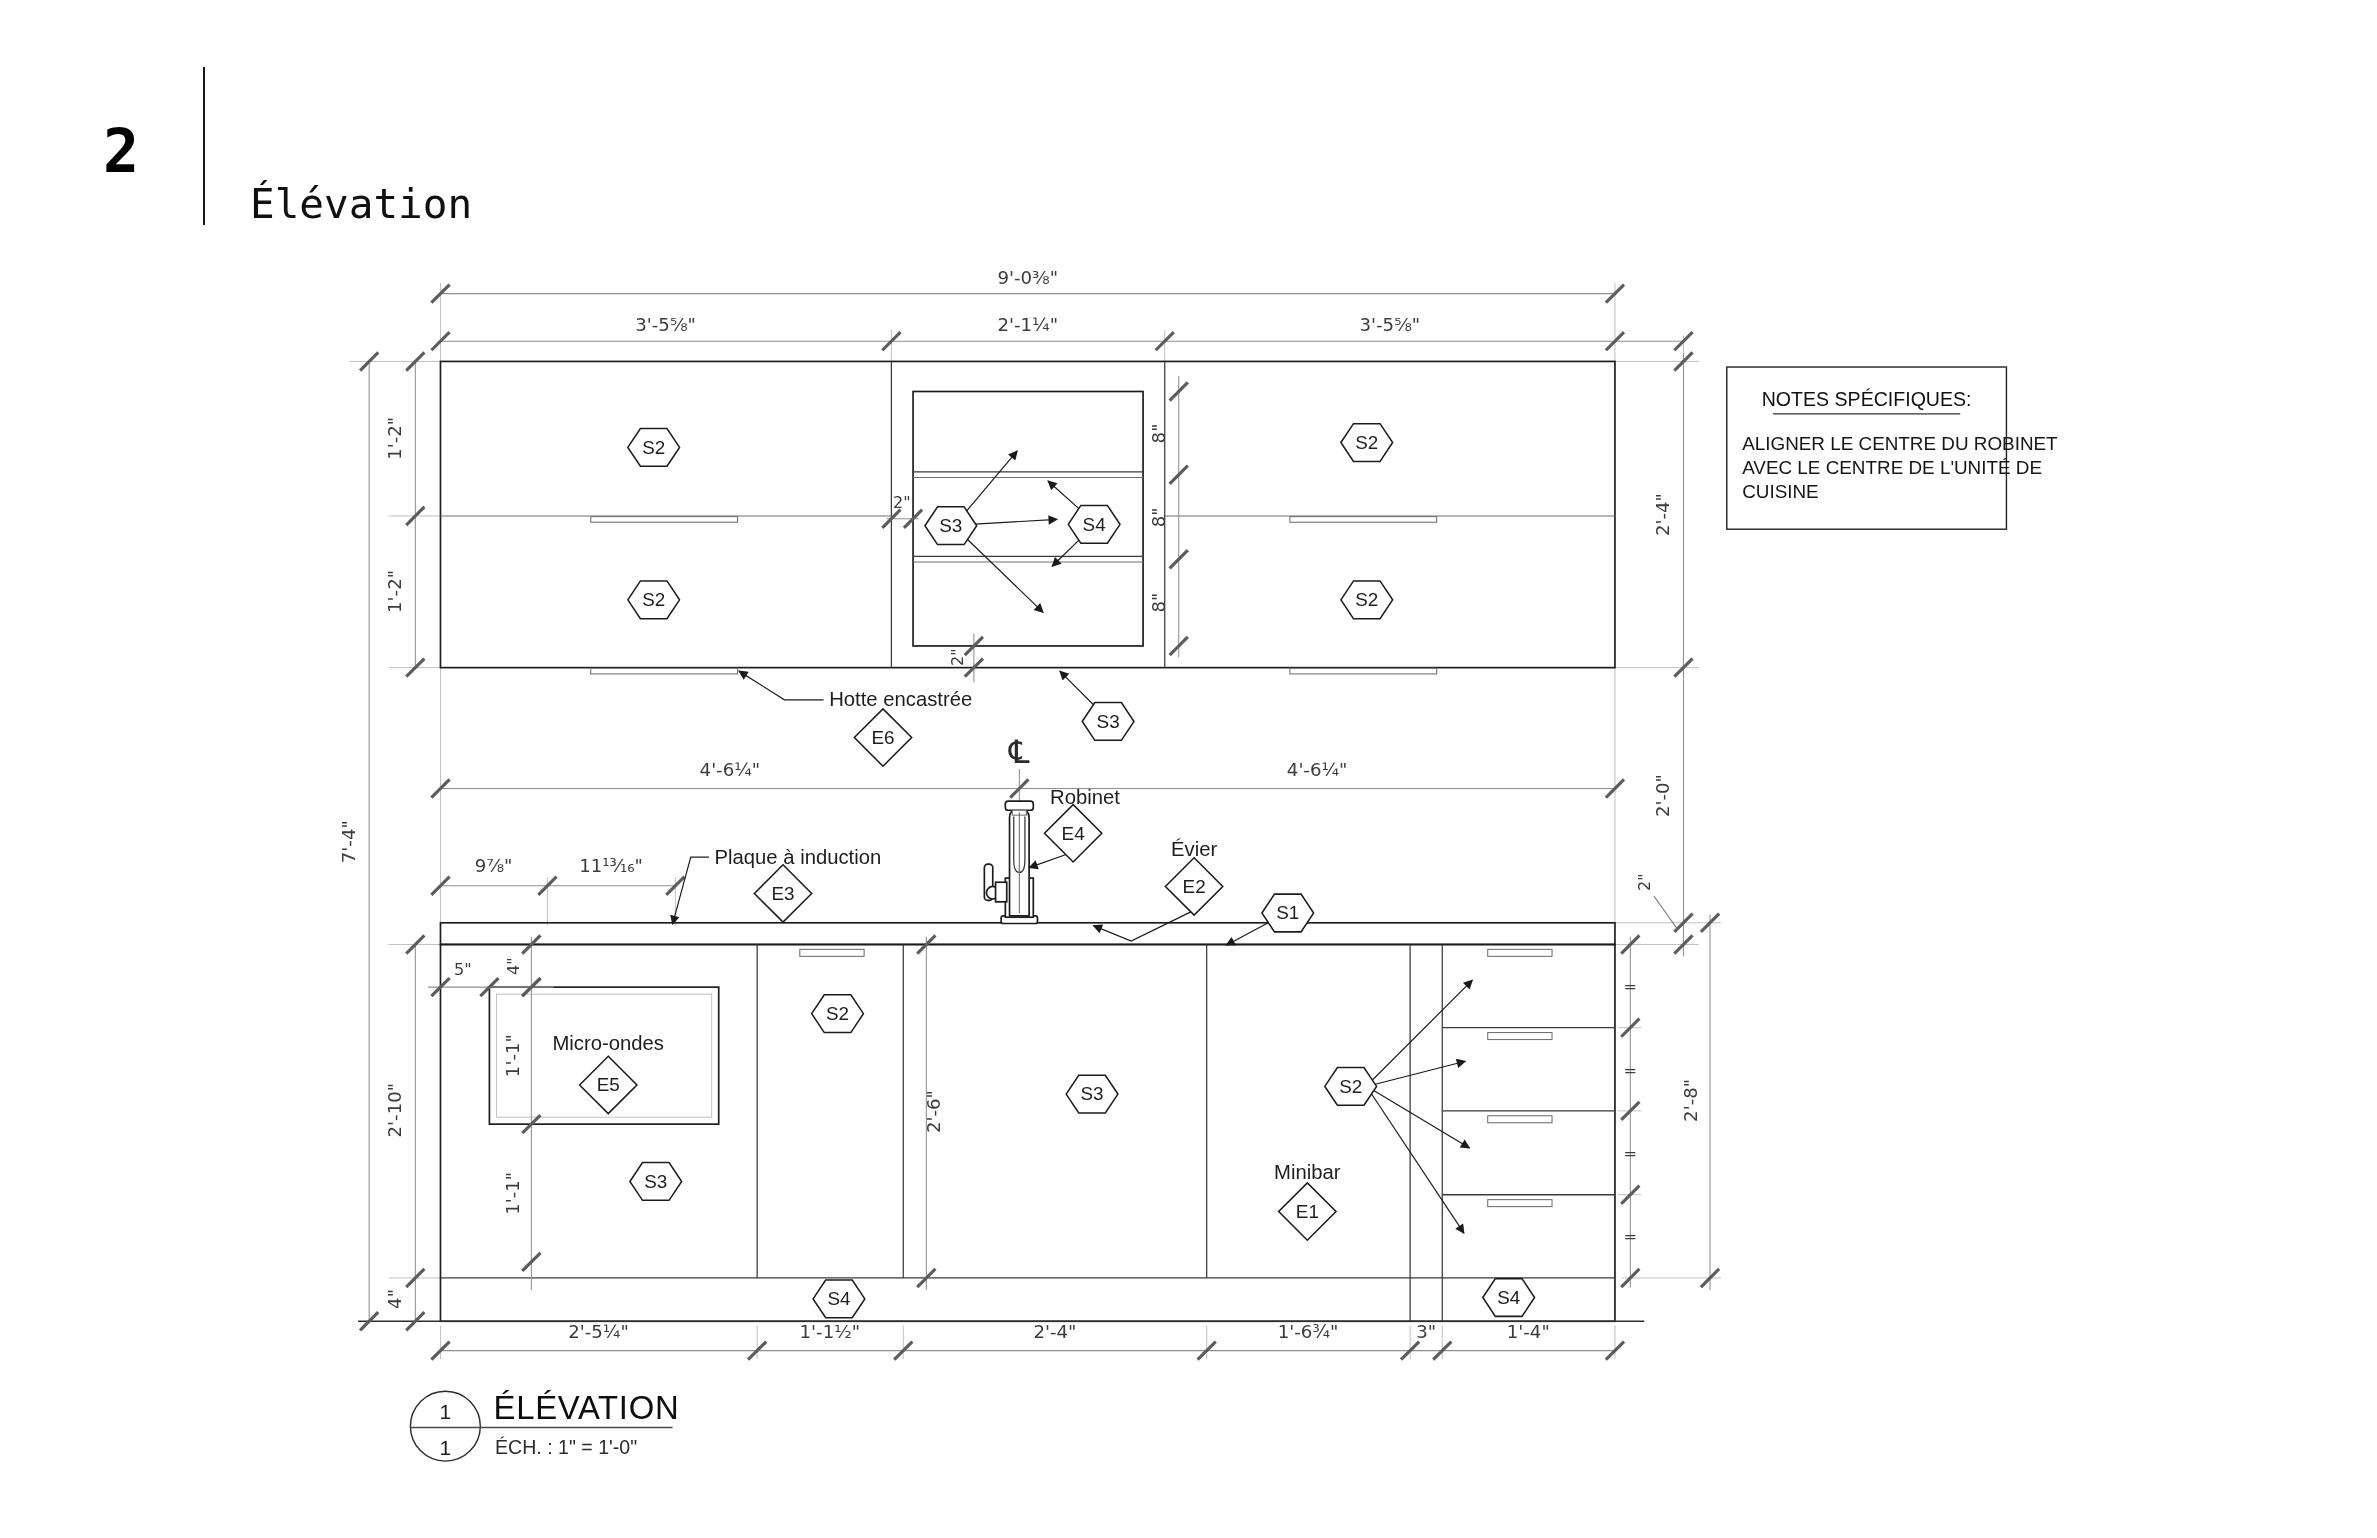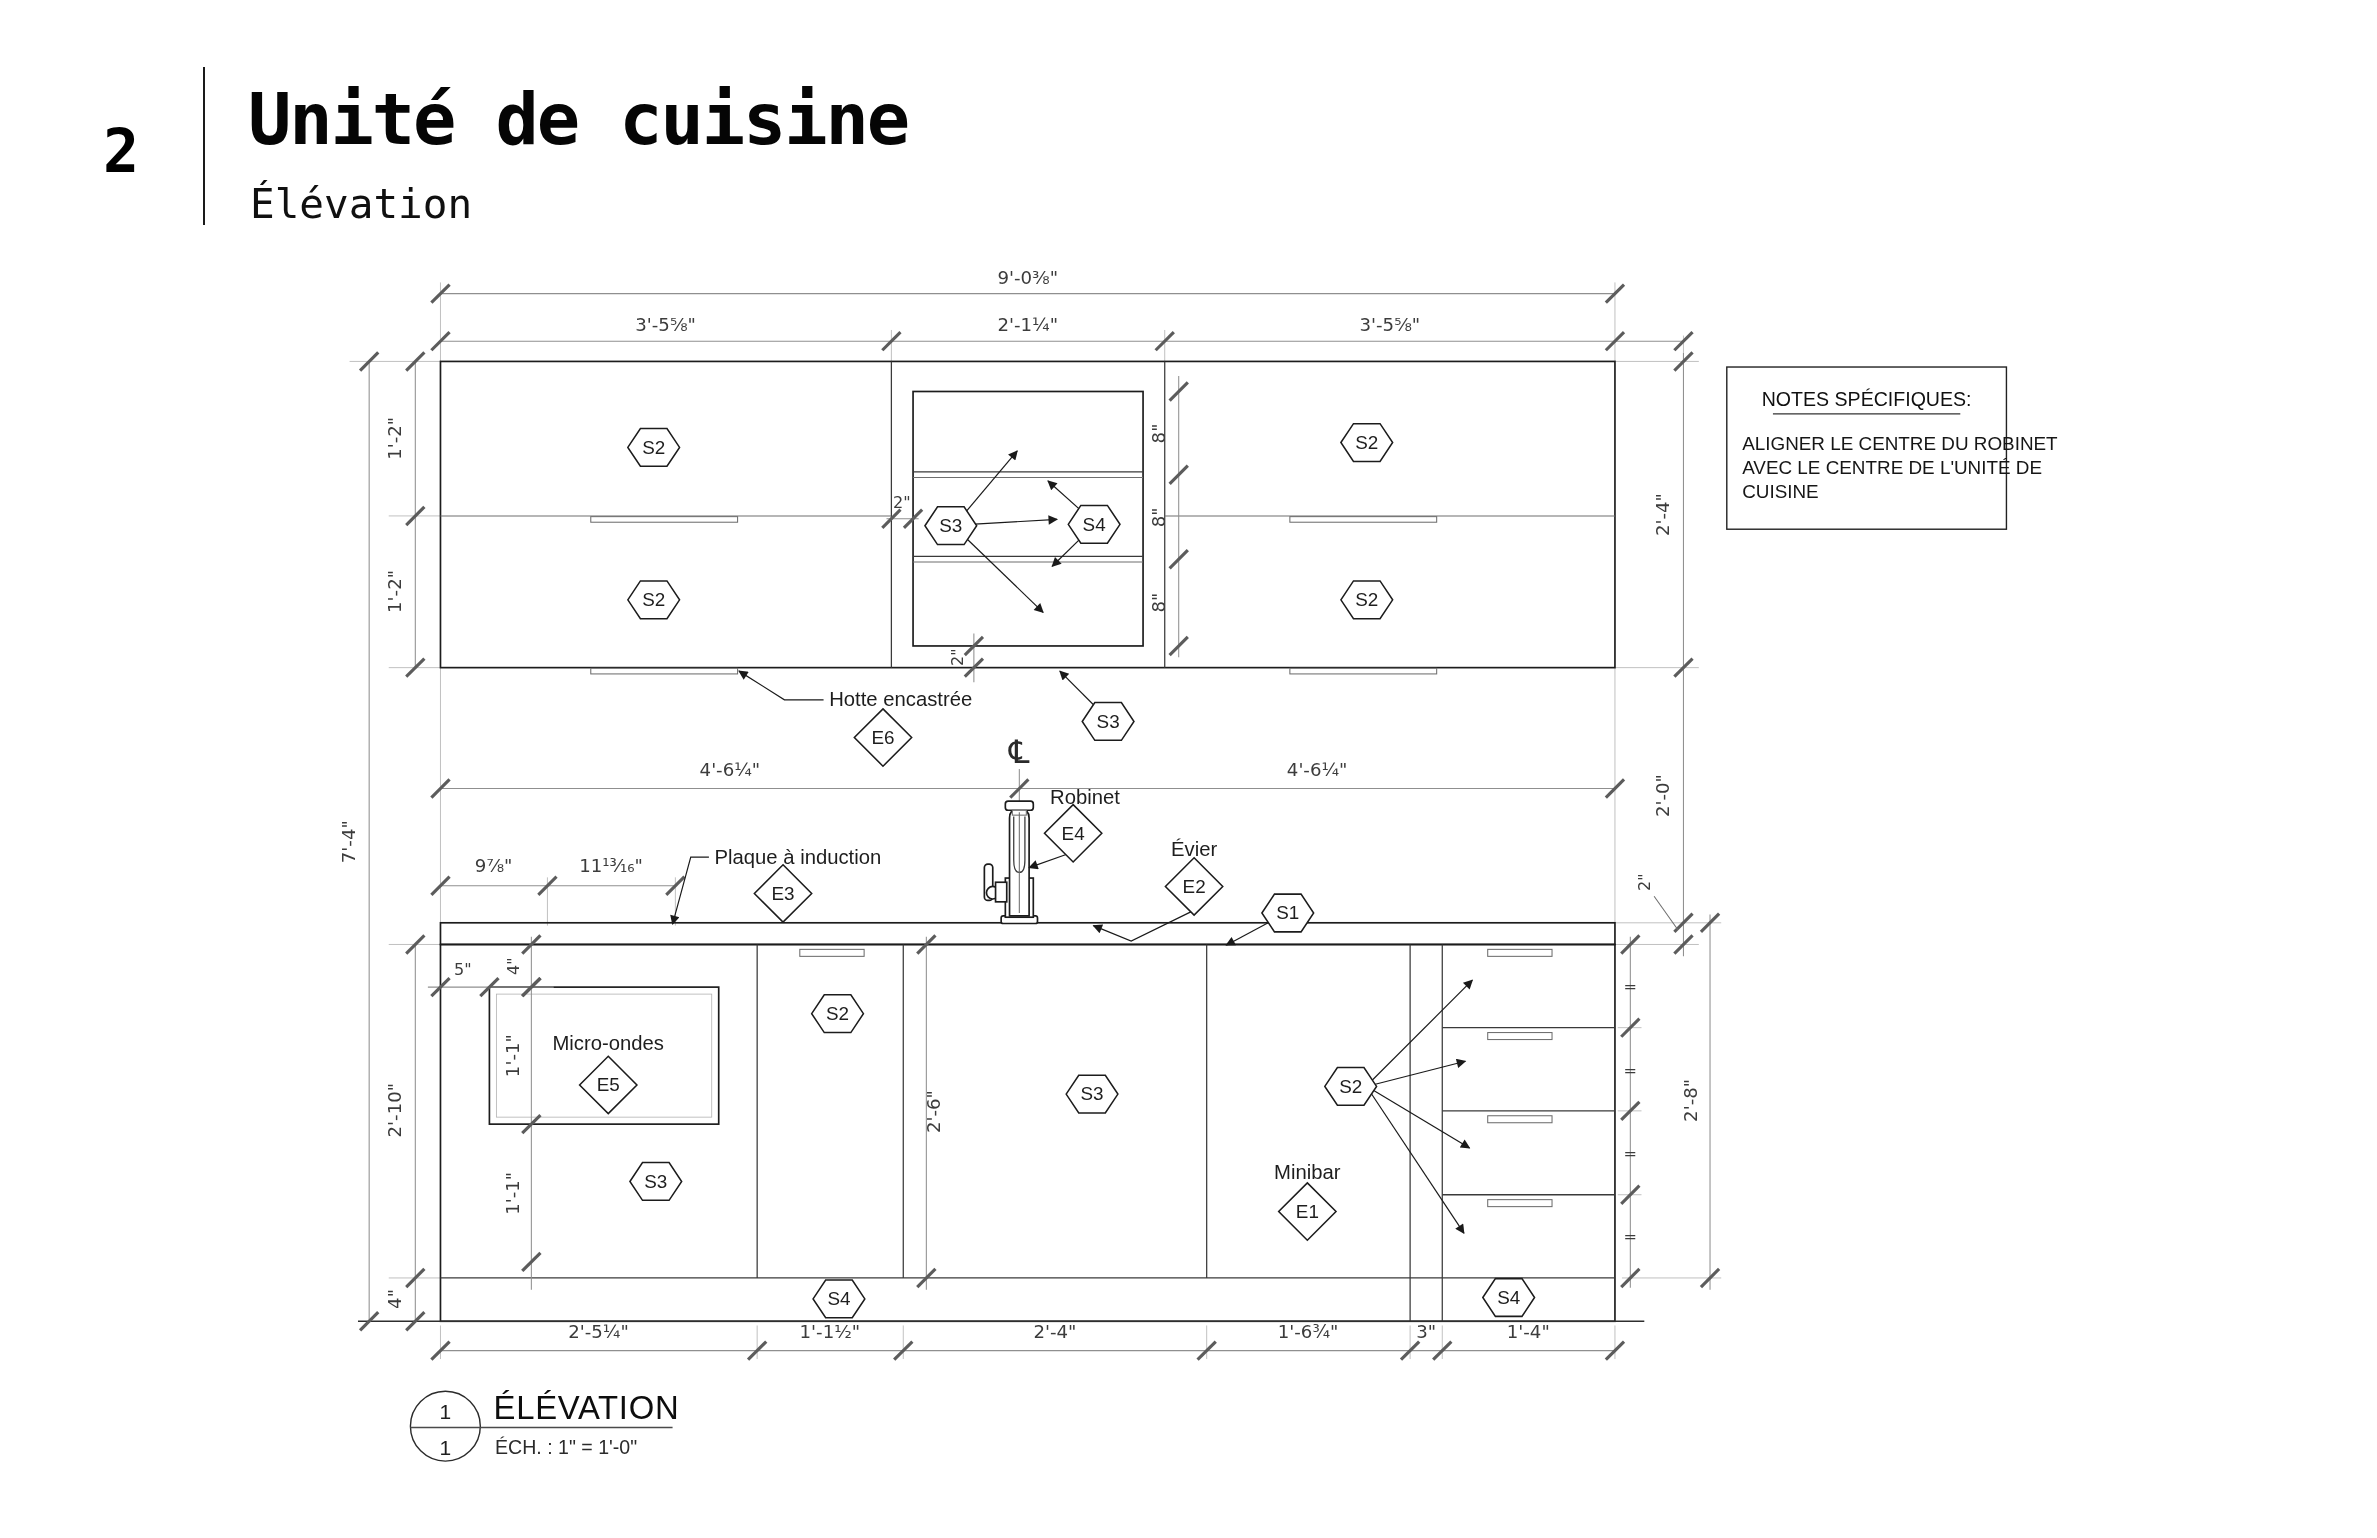--- a/index.html
+++ b/index.html
@@ -31,21 +31,20 @@
   .vt-scale{font-family:"Liberation Sans",sans-serif;font-size:28px;fill:#2b2b2b;}
   .vt-num{font-family:"Liberation Sans",sans-serif;font-size:30px;fill:#1e1e1e;text-anchor:middle;}
 </style>
 </head>
 <body>
 
 <div class="page">
 
   <div class="hdr-num">2</div>
   <div class="hdr-rule"></div>
-  <div class="hdr-title">Unité de cuisine</div>
   <div class="hdr-sub">Élévation</div>
 
   <svg class="drw" width="2377" height="1538" viewBox="0 0 3400 2200">
     <defs>
       <line id="tick" x1="-13" y1="13" x2="13" y2="-13" stroke="#5c5c5c" stroke-width="4.5"></line>
       <polygon id="hex" points="-37,0 -19,-27 19,-27 37,0 19,27 -19,27" fill="#fff" stroke="#1c1c1c" stroke-width="2.2"></polygon>
       <polygon id="dia" points="0,-41 41,0 0,41 -41,0" fill="#fff" stroke="#1c1c1c" stroke-width="2.2"></polygon>
       <marker id="ah" viewBox="0 0 10 10" refX="9" refY="5" markerWidth="10" markerHeight="8" orient="auto-start-reverse">
         <path d="M0,0 L10,5 L0,10 z" fill="#1a1a1a"></path>
       </marker>

